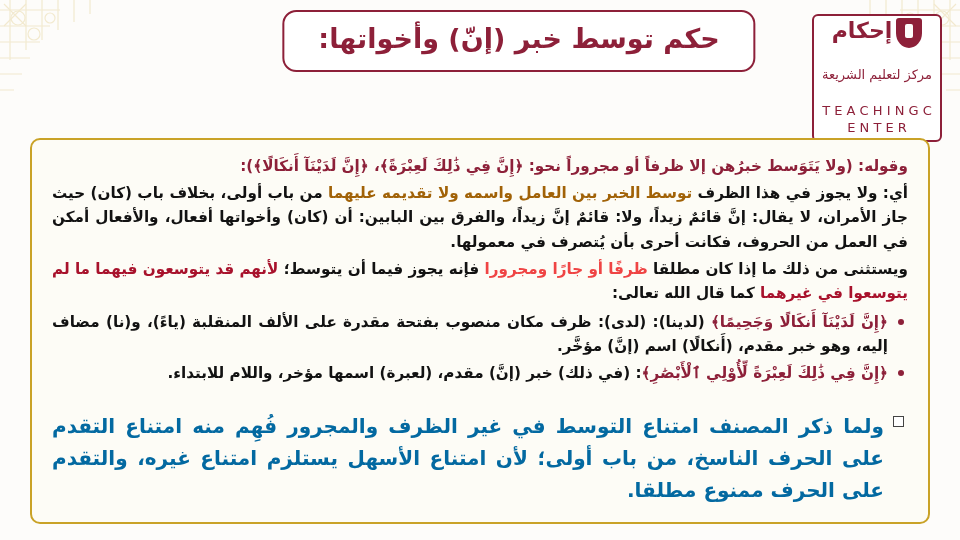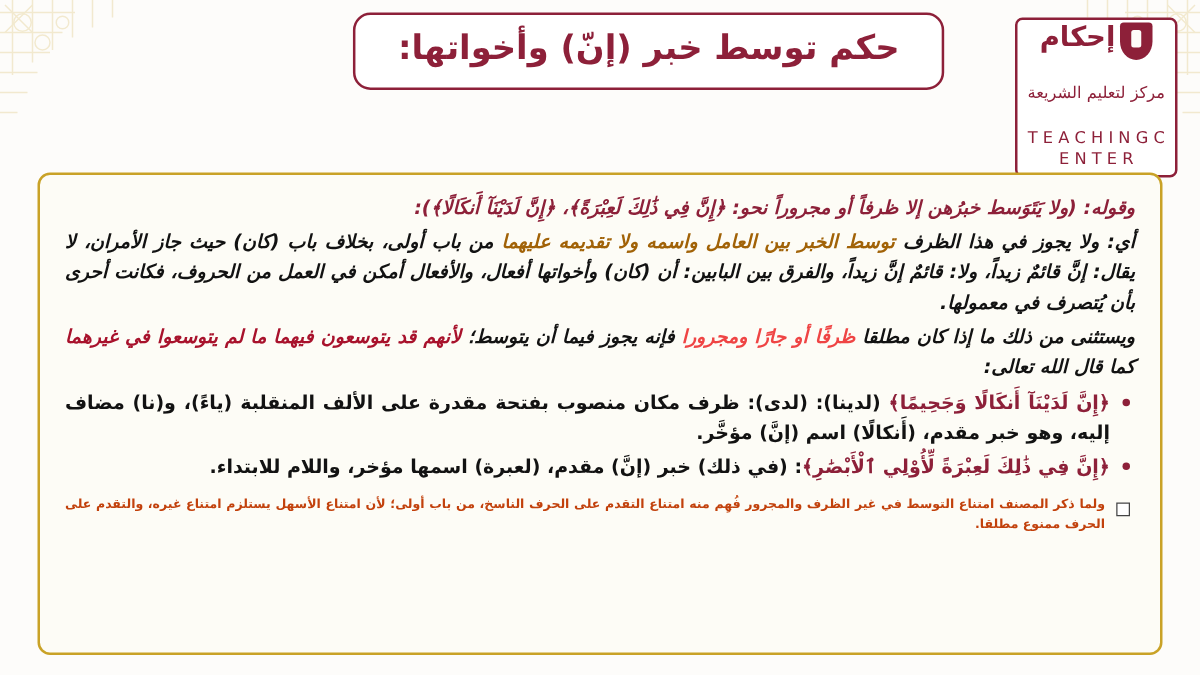--- a/index.html
+++ b/index.html
@@ -108,21 +108,20 @@
     padding: 14px 20px 10px 20px;
     overflow: hidden;
   }
   .para {
     font-size: 15.2px;
     line-height: 1.62;
     color: #121212;
     font-weight: bold;
     text-align: justify;
     margin: 0 0 2px 0;
-    font-style: italic;
   }
   .maroon { color: #8d2039; }
   .teal   { color: #a16207; }
   .brown  { color: #ef4444; }
   .gold   { color: #b8860b; }
   .red    { color: #a8122c; }
 
   ul.bullets {
     list-style: none;
     margin: 4px 0 0 0;
@@ -143,25 +142,25 @@
     position: absolute;
     right: 4px;
     top: 9px;
     width: 6px; height: 6px;
     background: #8d2039;
     border-radius: 50%;
   }
   .sq-item {
     position: relative;
     padding-right: 24px;
-    margin-top: 10px;
-    font-size: 10px;
+    margin-top: 24px;
+    font-size: 20px;
     line-height: 1.62;
     font-weight: bold;
-    color: #c2410c;
+    color: #0369a1;
     text-align: justify;
   }
   .sq-item::before {
     content: "";
     position: absolute;
     right: 4px;
     top: 6px;
     width: 9px; height: 9px;
     border: 1.5px solid #444;
     background: #fff;

